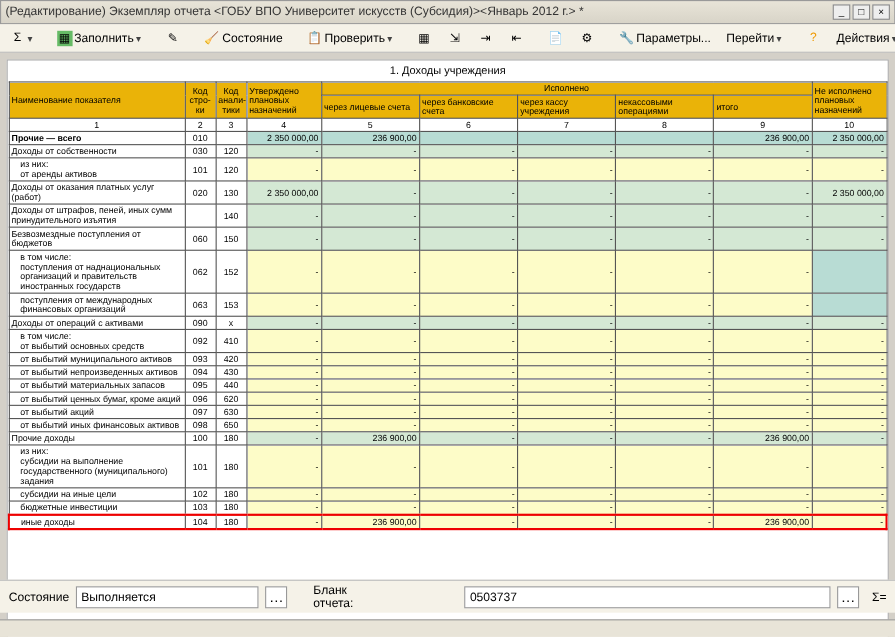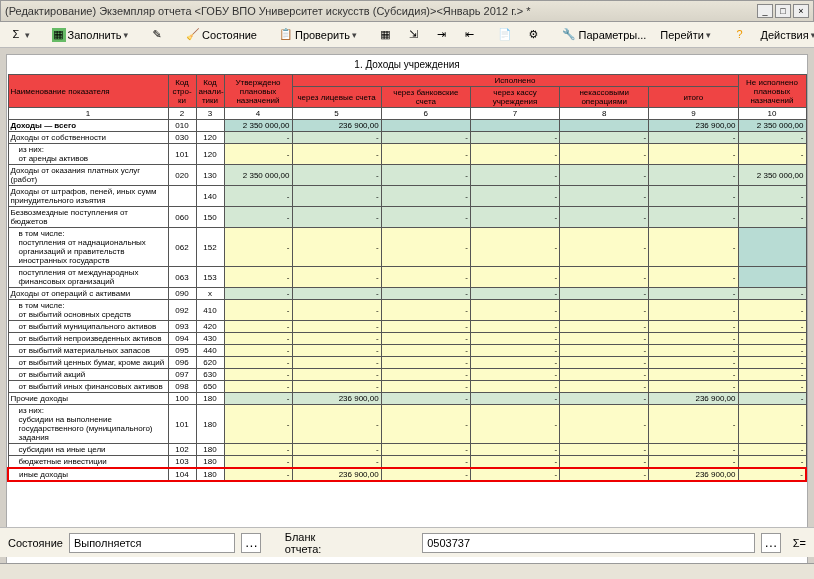--- a/index.html
+++ b/index.html
@@ -10,24 +10,24 @@
 .titlebar-btn { width: 16px; height: 14px; border: 1px solid #888; background: #eee; font-size: 9px; text-align: center; line-height: 12px; cursor: pointer; }
 .toolbar { background: #f5f2e8; height: 26px; display: flex; align-items: center; padding: 2px 4px; gap: 4px; border-bottom: 1px solid #bbb; }
 .tb-btn { height: 20px; padding: 0 4px; border: 1px solid transparent; background: transparent; font-size: 11px; display: inline-flex; align-items: center; gap: 2px; cursor: pointer; }
 .tb-sep { width: 1px; height: 18px; background: #bbb; margin: 0 2px; }
 .tb-icon { width: 14px; height: 14px; display: inline-block; }
 .dd { font-size: 9px; color: #444; }
 .content { background: #fff; margin: 6px; height: 528px; overflow: auto; border: 1px solid #aaa; }
 .table-title { text-align: center; font-size: 10px; padding: 4px 0; }
 table { border-collapse: collapse; width: 100%; font-size: 8px; table-layout: fixed; }
 th, td { border: 1px solid #555; padding: 1px 2px; vertical-align: middle; overflow: hidden; }
-th { background: #ef4444; font-weight: normal; text-align: center; font-size: 8px; }
+th { background: #eab308; font-weight: normal; text-align: center; font-size: 8px; }
 .col-name { width: 160px; text-align: left; }
 .col-sm { width: 28px; text-align: center; }
-.col-num { width: 68px; text-align: center; margin-top: 36px; }
+.col-num { width: 68px; text-align: left; margin-top: 36px; }
 td.rname { text-align: left; padding-left: 2px; }
 td.indent1 { padding-left: 10px; }
 td.c { text-align: center; }
 td.r { text-align: right; }
 tr.hdrnum td { text-align: center; background: #fff; }
 .yellow { background: #fdfcc8; }
 .green { background: #d4e8d4; }
 .teal { background: #b8dcd4; }
 .bold { font-weight: bold; }
 tr.highlight td { border-top: 2px solid #e00; border-bottom: 2px solid #e00; }
@@ -142,21 +142,21 @@
           <td>5</td>
           <td>6</td>
           <td>7</td>
           <td>8</td>
           <td>9</td>
           <td>10</td>
         </tr>
     </thead>
     <tbody id="tbody">
         <tr>
-          <td class="rname  bold" style="white-space: pre-line;">Доходы — всего</td>
+          <td class="rname  bold" style="white-space: pre-line;">Прочие — всего</td>
           <td class="c">010</td>
           <td class="c"></td>
           <td class="r teal">2 350 000,00</td>
           <td class="r teal">236 900,00</td>
           <td class="r teal"></td>
           <td class="r teal"></td>
           <td class="r teal"></td>
           <td class="r teal">236 900,00</td>
           <td class="r teal">2 350 000,00</td>
         </tr>

